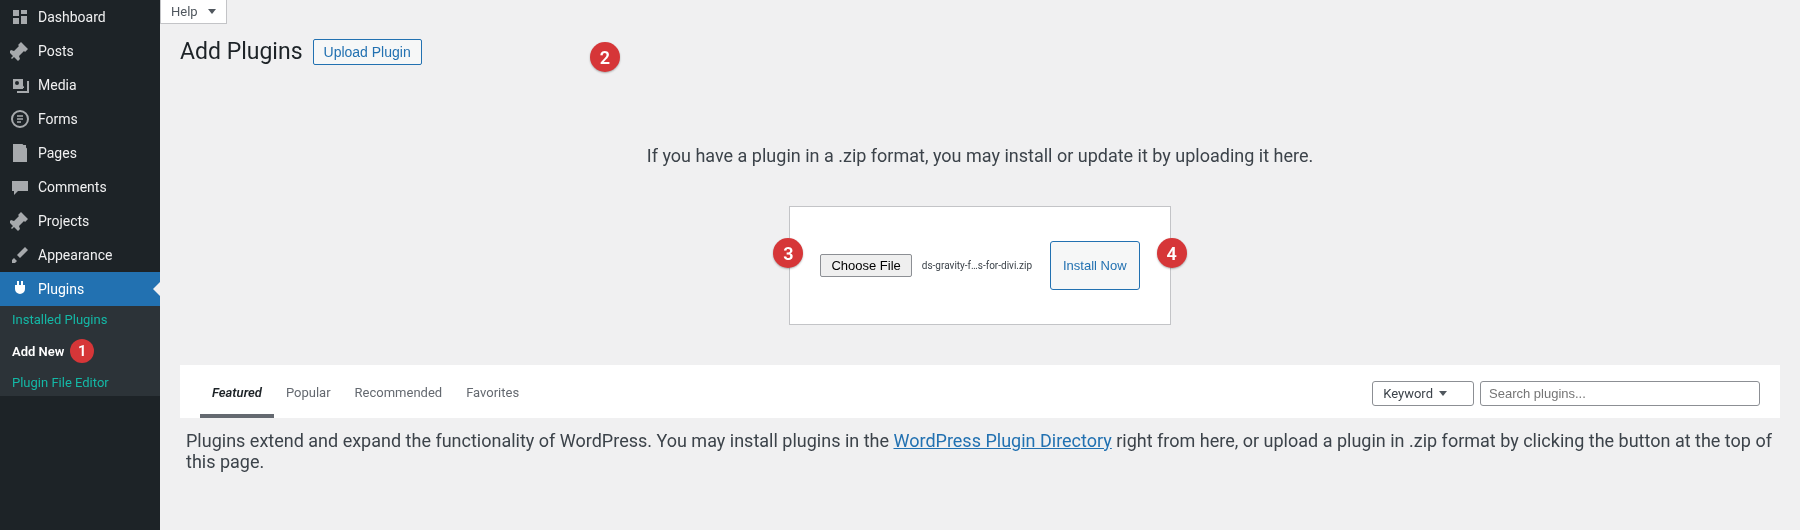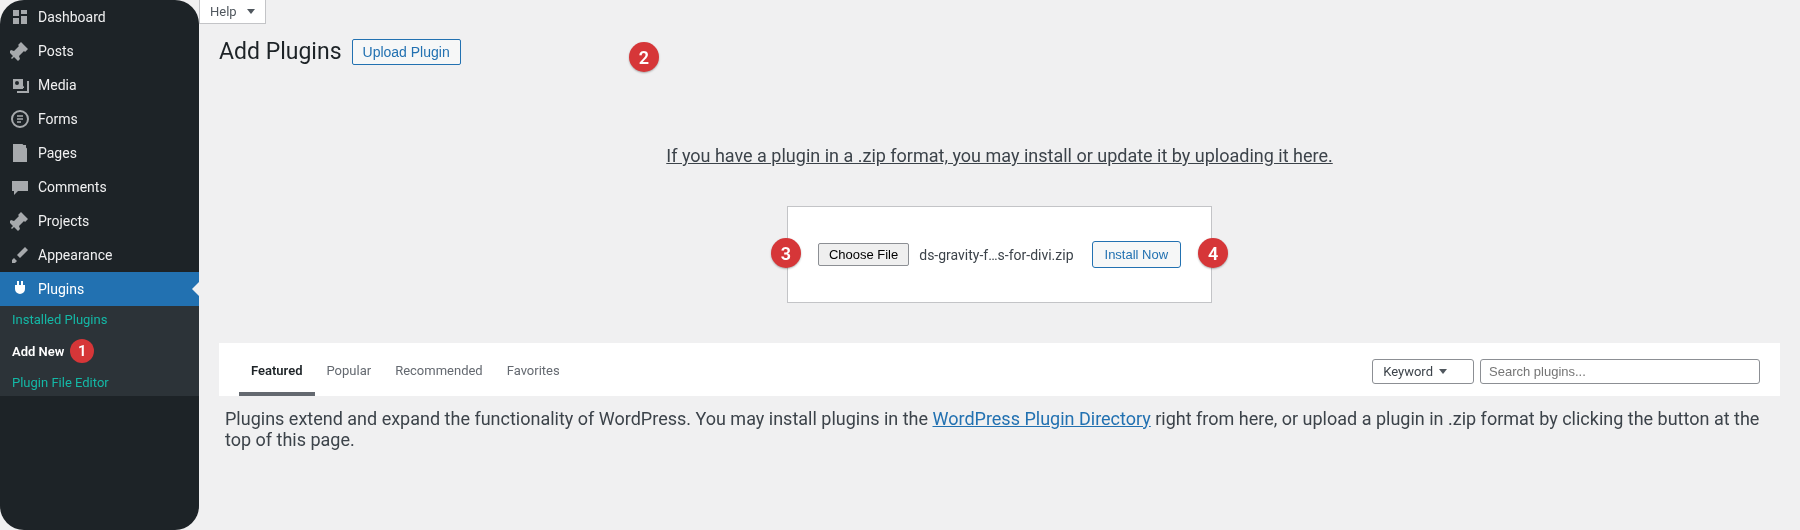--- a/index.html
+++ b/index.html
@@ -7,26 +7,25 @@
   font-family: -apple-system, BlinkMacSystemFont, "Segoe UI", Roboto, sans-serif;
   font-size: 13px;
   color: #3c434a;
   background: #f0f0f1;
   width: 1800px;
   height: 530px;
   overflow: hidden;
   display: flex;
 }
 .sidebar {
-  width: 199px;
+  width: 160px;
   background: #1d2327;
   color: #f0f0f1;
   flex-shrink: 0;
   position: relative;
-  border-radius: 24px;
 }
 .sidebar-item {
   display: flex;
   align-items: center;
   padding: 7px 0 7px 10px;
   color: #f0f0f1;
   font-size: 14px;
   cursor: pointer;
   position: relative;
 }
@@ -120,21 +119,20 @@
   background: #f6f7f7;
   padding: 4px 10px;
   font-size: 14px;
   margin-left: 10px;
   cursor: pointer;
   border-radius: 2px;
 }
 .upload-box-wrap {
   text-align: center;
   padding: 70px 20px 40px 20px;
-  text-decoration: underline;
 }
 .upload-instr {
   font-size: 18px;
   color: #3c434a;
   margin-bottom: 40px;
 }
 .upload-zone {
   border: 1px solid #c3c4c7;
   background: #fff;
   display: inline-flex;
@@ -144,28 +142,28 @@
 }
 .choose-file-btn {
   border: 1px solid #8c8f94;
   background: #efefef;
   padding: 3px 10px;
   font-size: 13px;
   cursor: pointer;
   border-radius: 2px;
 }
 .file-name {
-  font-size: 14px;
+  font-size: 10px;
   color: #3c434a;
 }
 .install-now-btn {
   border: 1px solid #2271b1;
   color: #2271b1;
   background: #f6f7f7;
-  padding: 5px 12px;
+  padding: 16px 12px;
   font-size: 13px;
   cursor: pointer;
   border-radius: 3px;
   margin-left: 8px;
 }
 .plugin-browser {
   background: #fff;
   margin: 0 20px 12px 20px;
   padding: 0;
 }
@@ -179,20 +177,21 @@
   padding: 8px 12px 14px 12px;
   font-size: 13px;
   color: #646970;
   cursor: pointer;
   border-bottom: 4px solid transparent;
 }
 .tab.active {
   color: #1d2327;
   border-bottom-color: #646970;
   font-weight: 600;
+  font-style: italic;
 }
 .tabs-right {
   margin-left: auto;
   display: flex;
   gap: 6px;
   align-items: center;
   padding-bottom: 8px;
 }
 .keyword-select {
   border: 1px solid #8c8f94;

